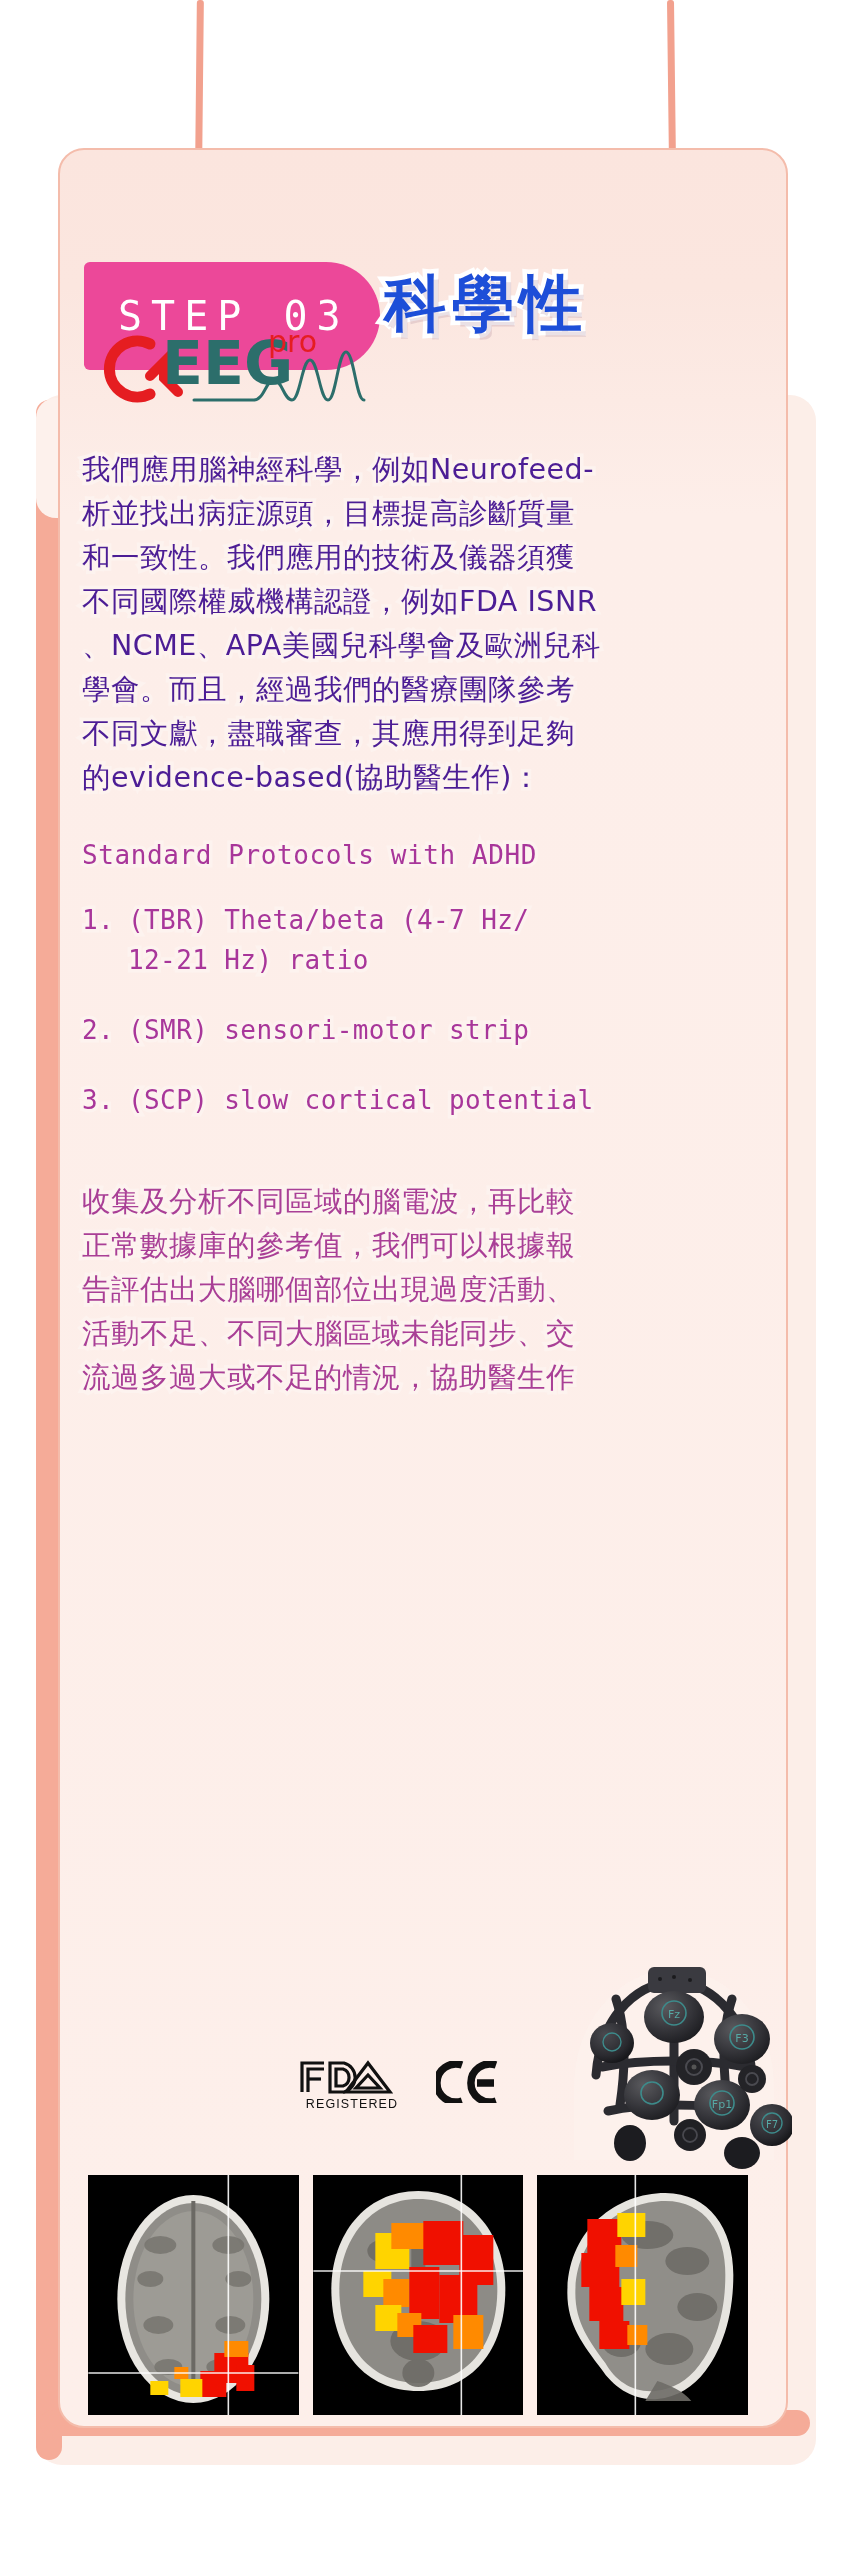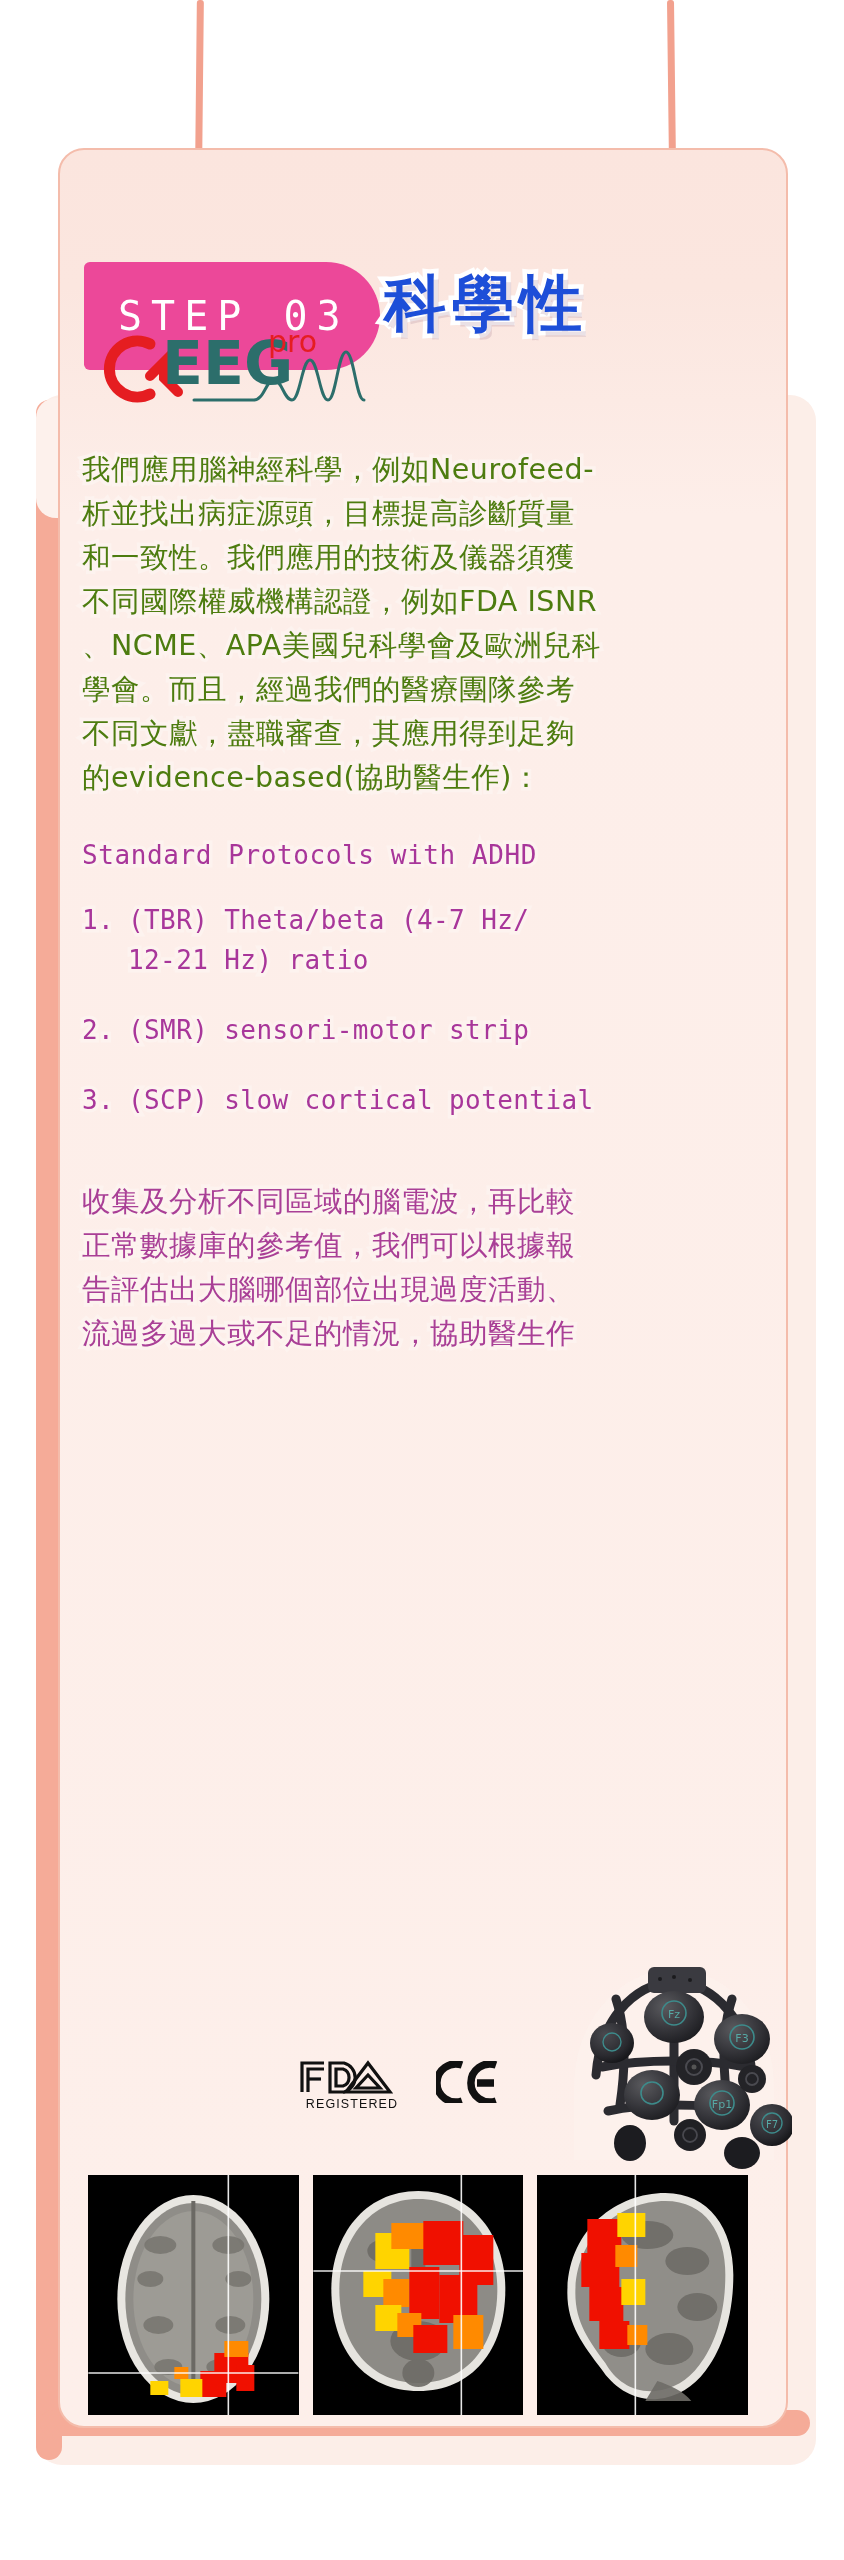--- a/index.html
+++ b/index.html
@@ -178,21 +178,21 @@
     top: 448px;
     width: 668px;
     z-index: 10;
   }
 
   .para {
     font-family: "DejaVu Sans", "Liberation Sans", sans-serif;
     font-size: 28.5px;
     line-height: 44px;
     letter-spacing: .5px;
-    color: #4d7c0f;
+    color: #4c1d95;
     -webkit-text-stroke: 7px #fdf3ef;
     paint-order: stroke fill;
   }
   .para.purple { color: #a93f96; }
 
   .proto-head {
     margin-top: 40px;
     font-family: "DejaVu Sans Mono", "Liberation Mono", monospace;
     font-size: 26px;
     letter-spacing: .6px;
@@ -367,20 +367,21 @@
         <div class="proto-item">
           <span class="num">3.</span>
           <span class="txt">(SCP) slow cortical potential</span>
         </div>
       </div>
 
     <div class="para purple para2">
         <div>收集及分析不同區域的腦電波，再比較</div>
         <div>正常數據庫的參考值，我們可以根據報</div>
         <div>告評估出大腦哪個部位出現過度活動、</div>
+        <div>活動不足、不同大腦區域未能同步、交</div>
         <div>流過多過大或不足的情況，協助醫生作</div>
       </div>
   </div>
 
   <div class="certs">
     <div class="fda">
       <svg class="fda-word" viewBox="0 0 112 40">
         <g fill="none" stroke="#111" stroke-width="3.2">
 
           <path d="M6 37 L6 8 L28 8"></path>

